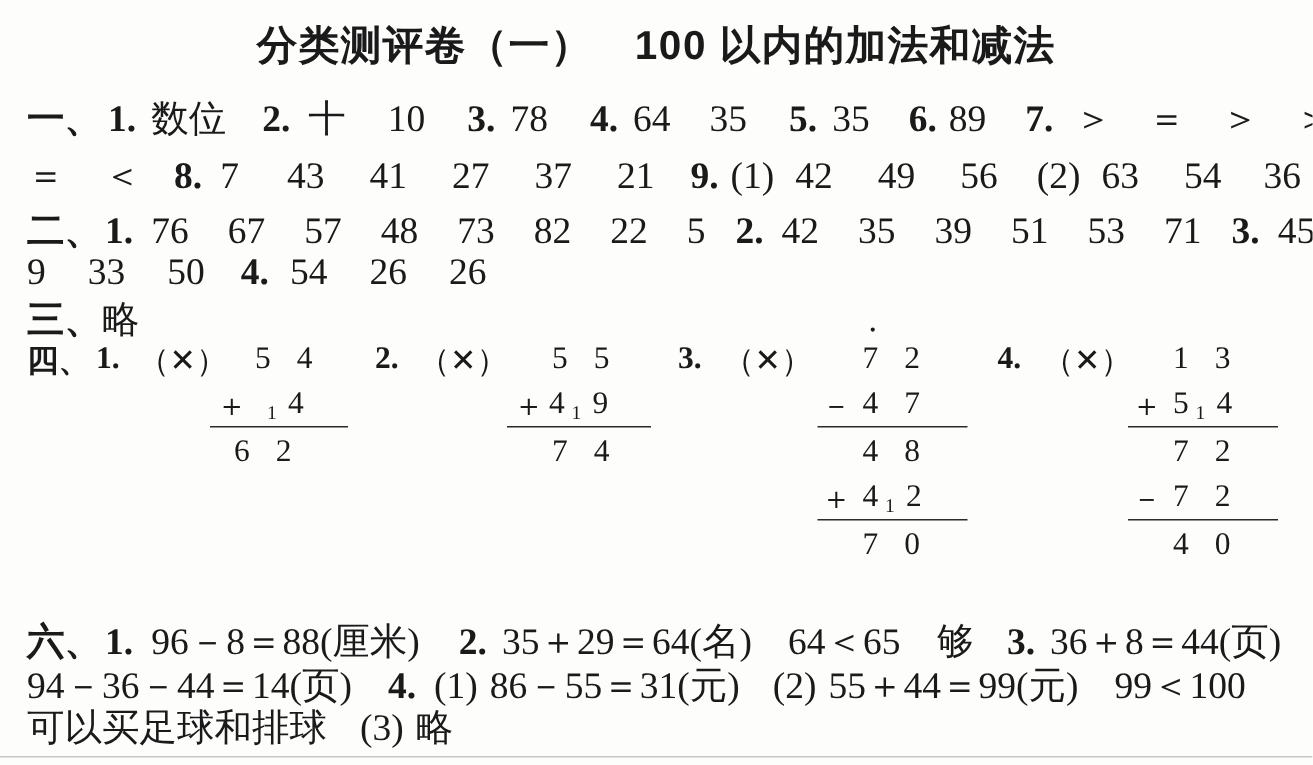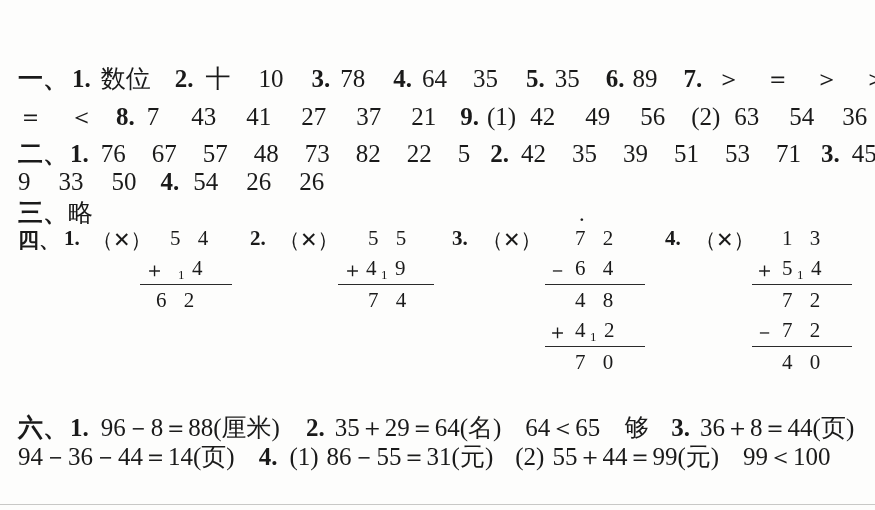--- a/index.html
+++ b/index.html
@@ -50,20 +50,21 @@
   .bottom-edge {
     position: absolute; left: 0; width: 875px; top: 504px;
     border-top: 1px solid #c8c8c6;
   }
 </style>
 </head>
 <body>
 
 <div class="page">
 
+  <div class="title">分类测评卷（一）　100 以内的加法和减法</div>
 
   <div class="line" style="top:62px"><span class="tok b" style="margin-right: 4px;">一、</span><span class="tok b" style="margin-right: 10px;">1.</span><span class="tok" style="margin-right: 24px;">数位</span><span class="tok b" style="margin-right: 12px;">2.</span><span class="tok" style="margin-right: 28px;">十</span><span class="tok" style="margin-right: 28px;">10</span><span class="tok b" style="margin-right: 10px;">3.</span><span class="tok" style="margin-right: 28px;">78</span><span class="tok b" style="margin-right: 10px;">4.</span><span class="tok" style="margin-right: 26px;">64</span><span class="tok" style="margin-right: 28px;">35</span><span class="tok b" style="margin-right: 10px;">5.</span><span class="tok" style="margin-right: 26px;">35</span><span class="tok b" style="margin-right: 8px;">6.</span><span class="tok" style="margin-right: 26px;">89</span><span class="tok b" style="margin-right: 14px;">7.</span><span class="tok" style="margin-right: 24px;">＞</span><span class="tok" style="margin-right: 24px;">＝</span><span class="tok" style="margin-right: 24px;">＞</span><span class="tok" style="margin-right: 0px;">＞</span></div>
   <div class="line" style="top:100px"><span class="tok" style="margin-right: 26px;">＝</span><span class="tok" style="margin-right: 22px;">＜</span><span class="tok b" style="margin-right: 12px;">8.</span><span class="tok" style="margin-right: 32px;">7</span><span class="tok" style="margin-right: 30px;">43</span><span class="tok" style="margin-right: 30px;">41</span><span class="tok" style="margin-right: 30px;">27</span><span class="tok" style="margin-right: 30px;">37</span><span class="tok" style="margin-right: 24px;">21</span><span class="tok b" style="margin-right: 8px;">9.</span><span class="tok" style="margin-right: 14px;">(1)</span><span class="tok" style="margin-right: 30px;">42</span><span class="tok" style="margin-right: 30px;">49</span><span class="tok" style="margin-right: 26px;">56</span><span class="tok" style="margin-right: 14px;">(2)</span><span class="tok" style="margin-right: 30px;">63</span><span class="tok" style="margin-right: 28px;">54</span><span class="tok" style="margin-right: 28px;">36</span><span class="tok" style="margin-right: 0px;">27</span></div>
   <div class="line" style="top:137px"><span class="tok b" style="margin-right: 2px;">二、</span><span class="tok b" style="margin-right: 12px;">1.</span><span class="tok" style="margin-right: 26px;">76</span><span class="tok" style="margin-right: 26px;">67</span><span class="tok" style="margin-right: 26px;">57</span><span class="tok" style="margin-right: 26px;">48</span><span class="tok" style="margin-right: 26px;">73</span><span class="tok" style="margin-right: 26px;">82</span><span class="tok" style="margin-right: 26px;">22</span><span class="tok" style="margin-right: 20px;">5</span><span class="tok b" style="margin-right: 12px;">2.</span><span class="tok" style="margin-right: 26px;">42</span><span class="tok" style="margin-right: 26px;">35</span><span class="tok" style="margin-right: 26px;">39</span><span class="tok" style="margin-right: 26px;">51</span><span class="tok" style="margin-right: 26px;">53</span><span class="tok" style="margin-right: 20px;">71</span><span class="tok b" style="margin-right: 12px;">3.</span><span class="tok" style="margin-right: 0px;">45</span></div>
   <div class="line" style="top:168px"><span class="tok" style="margin-right: 28px;">9</span><span class="tok" style="margin-right: 28px;">33</span><span class="tok" style="margin-right: 24px;">50</span><span class="tok b" style="margin-right: 14px;">4.</span><span class="tok" style="margin-right: 28px;">54</span><span class="tok" style="margin-right: 28px;">26</span><span class="tok" style="margin-right: 0px;">26</span></div>
   <div class="line" style="top:196px"><span class="tok b" style="margin-right: 0px;">三、</span><span class="tok" style="margin-right: 0px;">略</span></div>
 
   <div class="sec4">
     <span class="lbl b" style="left:18px">四、</span>
     <span class="lbl b" style="left:64px">1.</span>
@@ -91,21 +92,21 @@
       <span class="vsub" style="left:43px; top:43px">1</span>
       <span style="left:57px; top:32px">9</span>
       <div class="vline" style="top:60px; width:96px"></div>
       <span class="vnum" style="left:30px; top:64px">7 4</span>
     </div>
 
     <div class="vp" style="left:545px">
       <span class="vdot" style="left:34px; top:-14px">·</span>
       <span class="vnum" style="left:30px; top:2px">7 2</span>
       <span style="left:2px;  top:32px">－</span>
-      <span class="vnum" style="left:30px; top:32px">6 4</span>
+      <span class="vnum" style="left:30px; top:32px">4 7</span>
       <div class="vline" style="top:60px; width:100px"></div>
       <span class="vnum" style="left:30px; top:64px">4 8</span>
       <span style="left:2px;  top:94px">＋</span>
       <span style="left:30px; top:94px">4</span>
       <span class="vsub" style="left:45px; top:105px">1</span>
       <span style="left:59px; top:94px">2</span>
       <div class="vline" style="top:122px; width:100px"></div>
       <span class="vnum" style="left:30px; top:126px">7 0</span>
     </div>
 
@@ -119,15 +120,16 @@
       <span class="vnum" style="left:30px; top:64px">7 2</span>
       <span style="left:2px;  top:94px">－</span>
       <span class="vnum" style="left:30px; top:94px">7 2</span>
       <div class="vline" style="top:122px; width:100px"></div>
       <span class="vnum" style="left:30px; top:126px">4 0</span>
     </div>
   </div>
 
   <div class="line" style="top:411px"><span class="tok b" style="margin-right: 2px;">六、</span><span class="tok b" style="margin-right: 12px;">1.</span><span class="tok" style="margin-right: 26px;">96－8＝88(厘米)</span><span class="tok b" style="margin-right: 10px;">2.</span><span class="tok" style="margin-right: 24px;">35＋29＝64(名)</span><span class="tok" style="margin-right: 24px;">64＜65</span><span class="tok" style="margin-right: 22px;">够</span><span class="tok b" style="margin-right: 10px;">3.</span><span class="tok" style="margin-right: 0px;">36＋8＝44(页)</span></div>
   <div class="line" style="top:440px"><span class="tok" style="margin-right: 24px;">94－36－44＝14(页)</span><span class="tok b" style="margin-right: 12px;">4.</span><span class="tok" style="margin-right: 8px;">(1)</span><span class="tok" style="margin-right: 22px;">86－55＝31(元)</span><span class="tok" style="margin-right: 8px;">(2)</span><span class="tok" style="margin-right: 24px;">55＋44＝99(元)</span><span class="tok" style="margin-right: 0px;">99＜100</span></div>
+  <div class="line" style="top:468px"><span class="tok" style="margin-right: 22px;">可以买足球和排球</span><span class="tok" style="margin-right: 8px;">(3)</span><span class="tok" style="margin-right: 0px;">略</span></div>
 
   <div class="bottom-edge"></div>
 </div>
 
 </body></html>

